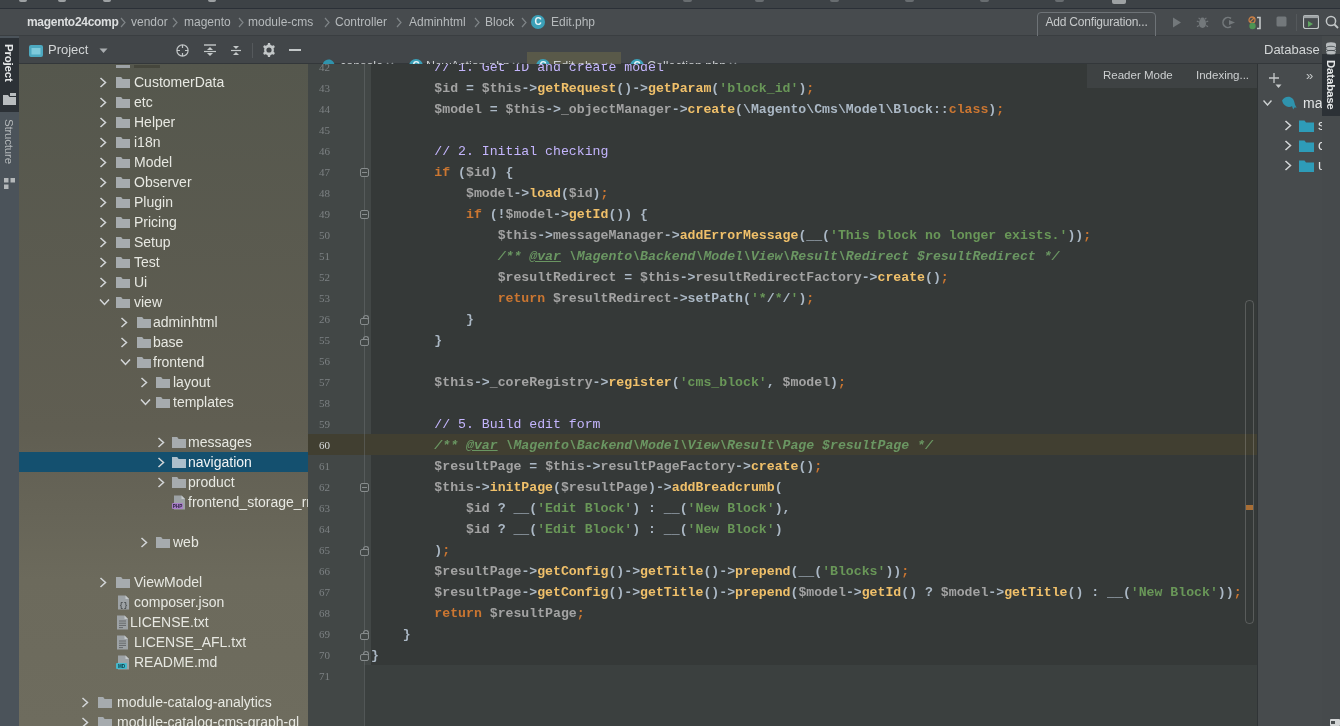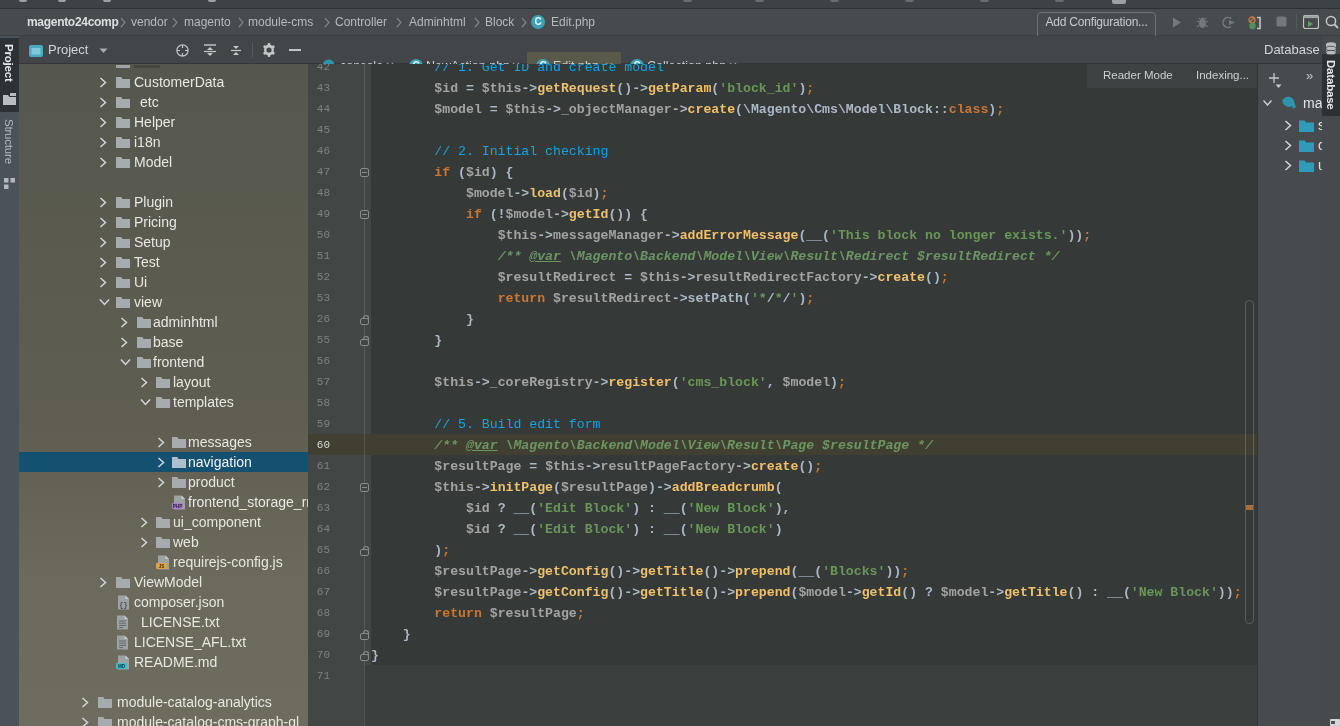--- a/index.html
+++ b/index.html
@@ -39,24 +39,24 @@
   .trow.sel { background:#14506f; }
   .chev { position:absolute; top:5px; }
   .ficon { position:absolute; top:4px; }
 
   
   #editor { left:308px; top:64px; width:949px; height:662px; background:#353938; overflow:hidden; }
   #gutter { position:absolute; left:0; top:0; width:63px; height:662px; background:#424746; }
   #foldline { position:absolute; left:56px; top:0; width:1px; height:662px; background:rgba(110,116,117,0.45); }
   #eof { position:absolute; left:56px; top:601px; width:893px; height:61px; background:#3b403f; }
   #caretrow { position:absolute; left:0; top:370px; width:949px; height:21px; background:#413f31; }
-  .lnum { position:absolute; left:0; width:22px; text-align:right; font-family:Liberation Mono, monospace; font-size:11px; color:#777c7f; line-height:21px; height:21px; }
+  .lnum { position:absolute; left:0; width:22px; text-align:right; font-family:Liberation Serif, serif; font-size:11px; color:#777c7f; line-height:21px; height:21px; }
   #code { position:absolute; left:63px; top:-7px; font-family:"Liberation Mono", monospace; font-size:13.2px; line-height:21px; white-space:pre; color:#abb8c5; font-weight:bold; }
   #code div { height:21px; }
-  .c { color:#0ea5e9; font-weight:normal; }
+  .c { color:#c4b5fd; font-weight:normal; }
   .k { color:#cb7631; }
   .v { color:#a3a3a3; }
   .s { color:#699758; }
   .m { color:#f0c06a; }
   .d { color:#6a9662; font-style:italic; }
   .u { color:#6a9662; font-style:italic; font-weight:bold; text-decoration:underline; }
   .fold { position:absolute; width:9px; height:9px; border:1px solid #878c8d; border-radius:2px; background:#424746; }
   .fold:before { content:""; position:absolute; left:1px; top:3px; width:5px; height:1px; background:#878c8d; }
   .fend { position:absolute; width:9px; height:7px; border:1px solid #878c8d; border-radius:2px; background:#424746; }
   .fend:before { content:""; position:absolute; left:1.5px; top:-4px; width:4px; height:3px; border:1px solid #878c8d; border-bottom:none; border-radius:3px 3px 0 0; }
@@ -287,21 +287,21 @@
         <svg width="8" height="11">
           <path d="M1.5 1 L6.5 5.5 L1.5 10" stroke="#d3d6d8" stroke-width="1.5" fill="none"></path>
         </svg>
       </div>
       <div class="ficon" style="left:97px">
         <svg width="14" height="12" viewBox="0 0 14 12">
           <path d="M0 1 L5 1 L6.5 3 L14 3 L14 12 L0 12 Z" fill="#a6abae"></path>
           <path d="M0 1 L5 1 L6.5 3 L0 3 Z" fill="#a6abae" opacity="0.8"></path>
         </svg>
       </div>
-      <div class="lbl" style="left:121px">etc</div>
+      <div class="lbl" style="left:115px">etc</div>
     </div>
     <div class="trow" style="top:47.5px">
       <div class="chev" style="left:80px;top:5px">
         <svg width="8" height="11">
           <path d="M1.5 1 L6.5 5.5 L1.5 10" stroke="#d3d6d8" stroke-width="1.5" fill="none"></path>
         </svg>
       </div>
       <div class="ficon" style="left:97px">
         <svg width="14" height="12" viewBox="0 0 14 12">
           <path d="M0 1 L5 1 L6.5 3 L14 3 L14 12 L0 12 Z" fill="#a6abae"></path>
@@ -330,20 +330,34 @@
           <path d="M1.5 1 L6.5 5.5 L1.5 10" stroke="#d3d6d8" stroke-width="1.5" fill="none"></path>
         </svg>
       </div>
       <div class="ficon" style="left:97px">
         <svg width="14" height="12" viewBox="0 0 14 12">
           <path d="M0 1 L5 1 L6.5 3 L14 3 L14 12 L0 12 Z" fill="#a6abae"></path>
           <path d="M0 1 L5 1 L6.5 3 L0 3 Z" fill="#a6abae" opacity="0.8"></path>
         </svg>
       </div>
       <div class="lbl" style="left:115px">Model</div>
+    </div>
+    <div class="trow" style="top:107.5px">
+      <div class="chev" style="left:80px;top:5px">
+        <svg width="8" height="11">
+          <path d="M1.5 1 L6.5 5.5 L1.5 10" stroke="#d3d6d8" stroke-width="1.5" fill="none"></path>
+        </svg>
+      </div>
+      <div class="ficon" style="left:97px">
+        <svg width="14" height="12" viewBox="0 0 14 12">
+          <path d="M0 1 L5 1 L6.5 3 L14 3 L14 12 L0 12 Z" fill="#a6abae"></path>
+          <path d="M0 1 L5 1 L6.5 3 L0 3 Z" fill="#a6abae" opacity="0.8"></path>
+        </svg>
+      </div>
+      <div class="lbl" style="left:115px">Observer</div>
     </div>
     <div class="trow" style="top:127.5px">
       <div class="chev" style="left:80px;top:5px">
         <svg width="8" height="11">
           <path d="M1.5 1 L6.5 5.5 L1.5 10" stroke="#d3d6d8" stroke-width="1.5" fill="none"></path>
         </svg>
       </div>
       <div class="ficon" style="left:97px">
         <svg width="14" height="12" viewBox="0 0 14 12">
           <path d="M0 1 L5 1 L6.5 3 L14 3 L14 12 L0 12 Z" fill="#a6abae"></path>
@@ -538,58 +552,33 @@
       <div class="ficon" style="left:153px;top:3px">
         <svg width="15" height="15" viewBox="0 0 15 15">
           <path d="M2 0.5 H9.5 L13 4 V14.5 H2 Z" fill="#9da2a5"></path>
           <path d="M9.5 0.5 L13 4 H9.5 Z" fill="#c6cacc"></path>
           <rect x="0" y="8" width="11" height="6" rx="1" fill="#a87fc6"></rect>
           <text x="5.5" y="12.8" font-size="4.6" font-weight="bold" fill="#2c2040" text-anchor="middle" font-family="Liberation Sans">PHP</text>
         </svg>
       </div>
       <div class="lbl" style="left:169px">frontend_storage_rn</div>
     </div>
-    <div class="trow" style="top:447.5px">
-      <div class="chev" style="left:121px;top:5px">
-        <svg width="8" height="11">
-          <path d="M1.5 1 L6.5 5.5 L1.5 10" stroke="#d3d6d8" stroke-width="1.5" fill="none"></path>
-        </svg>
-      </div>
-      <div class="ficon" style="left:137px">
-        <svg width="14" height="12" viewBox="0 0 14 12">
-          <path d="M0 1 L5 1 L6.5 3 L14 3 L14 12 L0 12 Z" fill="#a6abae"></path>
-          <path d="M0 1 L5 1 L6.5 3 L0 3 Z" fill="#a6abae" opacity="0.8"></path>
-        </svg>
-      </div>
-      <div class="lbl" style="left:154px">ui_component</div>
-    </div>
     <div class="trow" style="top:467.5px">
       <div class="chev" style="left:121px;top:5px">
         <svg width="8" height="11">
           <path d="M1.5 1 L6.5 5.5 L1.5 10" stroke="#d3d6d8" stroke-width="1.5" fill="none"></path>
         </svg>
       </div>
       <div class="ficon" style="left:137px">
         <svg width="14" height="12" viewBox="0 0 14 12">
           <path d="M0 1 L5 1 L6.5 3 L14 3 L14 12 L0 12 Z" fill="#a6abae"></path>
           <path d="M0 1 L5 1 L6.5 3 L0 3 Z" fill="#a6abae" opacity="0.8"></path>
         </svg>
       </div>
       <div class="lbl" style="left:154px">web</div>
-    </div>
-    <div class="trow" style="top:487.5px">
-      <div class="ficon" style="left:137px;top:3px">
-        <svg width="15" height="15" viewBox="0 0 15 15">
-          <path d="M2 0.5 H9.5 L13 4 V14.5 H2 Z" fill="#9da2a5"></path>
-          <path d="M9.5 0.5 L13 4 H9.5 Z" fill="#c6cacc"></path>
-          <rect x="0" y="8" width="11" height="6" rx="1" fill="#d8a445"></rect>
-          <text x="5.5" y="12.8" font-size="4.6" font-weight="bold" fill="#4a3408" text-anchor="middle" font-family="Liberation Sans">JS</text>
-        </svg>
-      </div>
-      <div class="lbl" style="left:154px">requirejs-config.js</div>
     </div>
     <div class="trow" style="top:507.5px">
       <div class="chev" style="left:80px;top:5px">
         <svg width="8" height="11">
           <path d="M1.5 1 L6.5 5.5 L1.5 10" stroke="#d3d6d8" stroke-width="1.5" fill="none"></path>
         </svg>
       </div>
       <div class="ficon" style="left:97px">
         <svg width="14" height="12" viewBox="0 0 14 12">
           <path d="M0 1 L5 1 L6.5 3 L14 3 L14 12 L0 12 Z" fill="#a6abae"></path>
@@ -609,21 +598,21 @@
       <div class="lbl" style="left:115px">composer.json</div>
     </div>
     <div class="trow" style="top:547.5px">
       <div class="ficon" style="left:97px;top:3px">
         <svg width="13" height="15" viewBox="0 0 13 15">
           <path d="M1 0.5 H8.5 L12 4 V14.5 H1 Z" fill="#9da2a5"></path>
           <path d="M8.5 0.5 L12 4 H8.5 Z" fill="#c6cacc"></path>
           <path d="M3 6 H10 M3 8.2 H10 M3 10.4 H10 M3 12.6 H7" stroke="#5d6163" stroke-width="0.9"></path>
         </svg>
       </div>
-      <div class="lbl" style="left:122px">LICENSE.txt</div>
+      <div class="lbl" style="left:111px">LICENSE.txt</div>
     </div>
     <div class="trow" style="top:567.5px">
       <div class="ficon" style="left:97px;top:3px">
         <svg width="13" height="15" viewBox="0 0 13 15">
           <path d="M1 0.5 H8.5 L12 4 V14.5 H1 Z" fill="#9da2a5"></path>
           <path d="M8.5 0.5 L12 4 H8.5 Z" fill="#c6cacc"></path>
           <path d="M3 6 H10 M3 8.2 H10 M3 10.4 H10 M3 12.6 H7" stroke="#5d6163" stroke-width="0.9"></path>
         </svg>
       </div>
       <div class="lbl" style="left:115px">LICENSE_AFL.txt</div>

